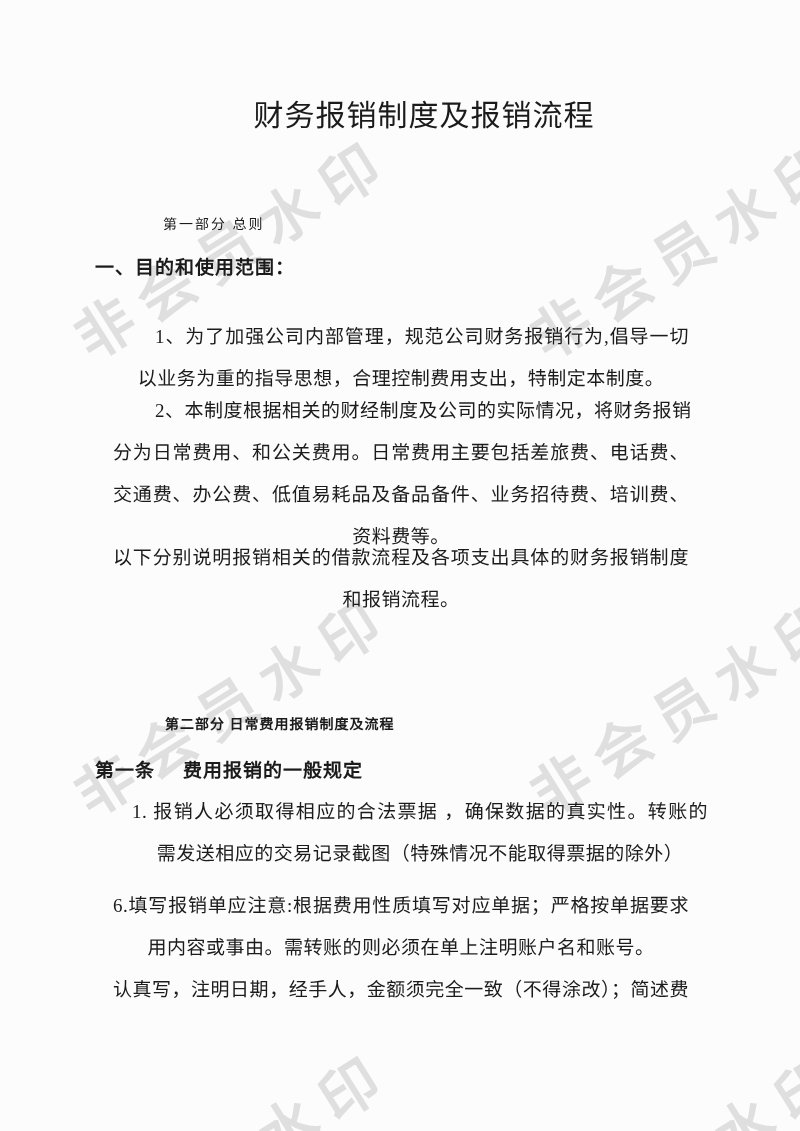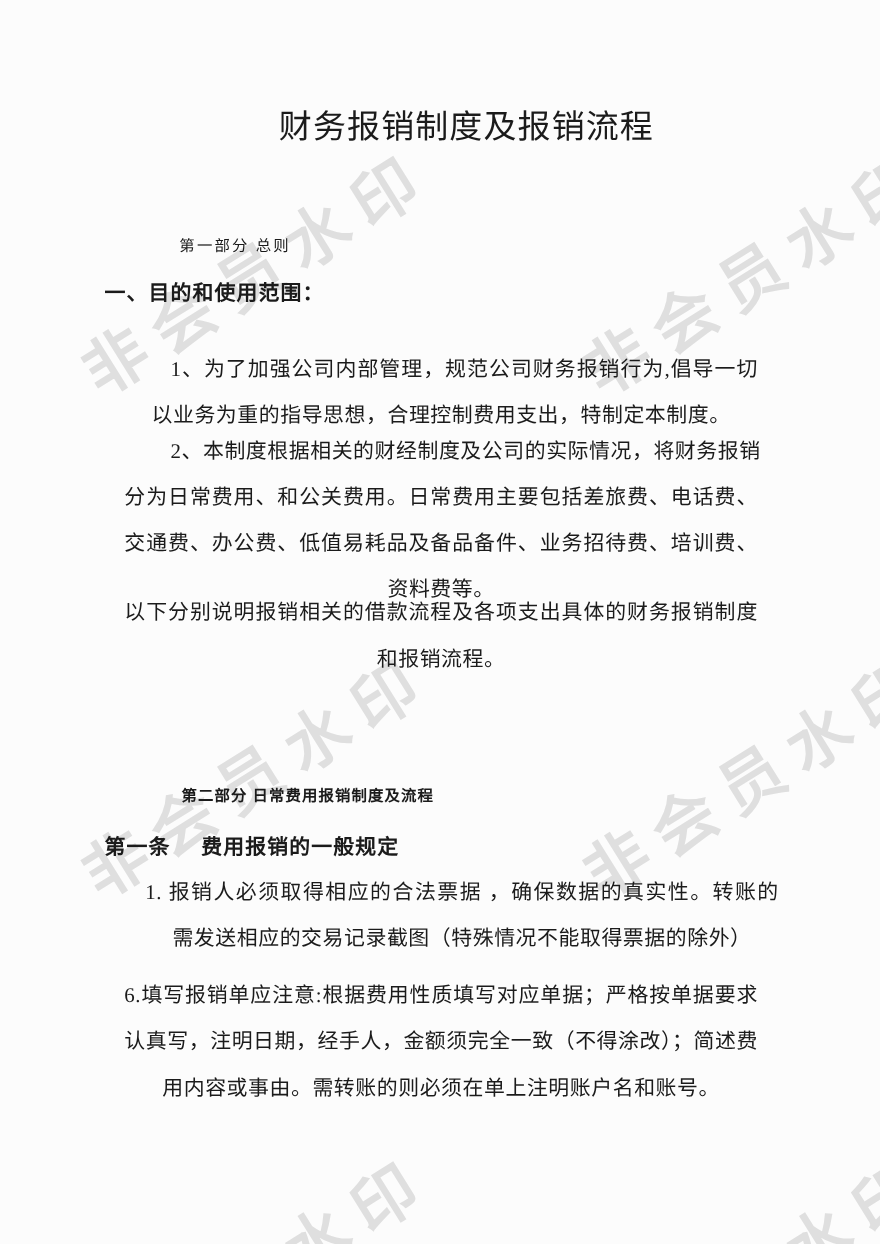--- a/index.html
+++ b/index.html
@@ -153,18 +153,18 @@
       <span>第一条</span><span class="art-title">费用报销的一般规定</span>
     </p>
 
     <div class="para p2-1">
       <div class="ln">1. 报销人必须取得相应的合法票据 ，确保数据的真实性。转账的</div>
       <div class="ln last">需发送相应的交易记录截图（特殊情况不能取得票据的除外）</div>
     </div>
 
     <div class="para p2-2">
       <div class="ln">6.填写报销单应注意:根据费用性质填写对应单据；严格按单据要求</div>
+      <div class="ln last">用内容或事由。需转账的则必须在单上注明账户名和账号。</div>
       <div class="ln">认真写，注明日期，经手人，金额须完全一致（不得涂改）；简述费</div>
-      <div class="ln last">用内容或事由。需转账的则必须在单上注明账户名和账号。</div>
     </div>
 
   </div>
 </div>
 
 </body></html>

